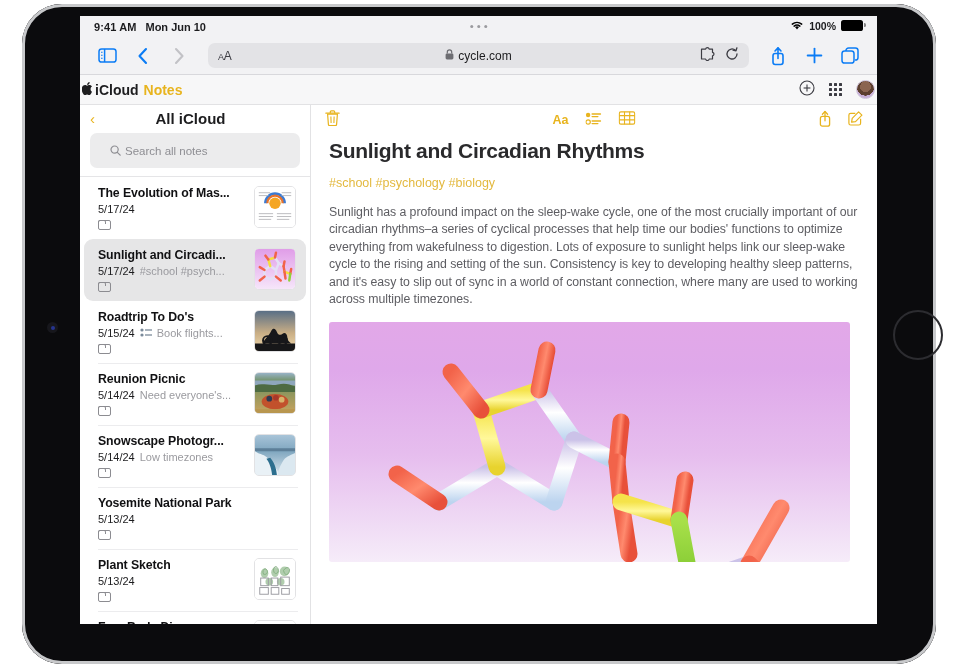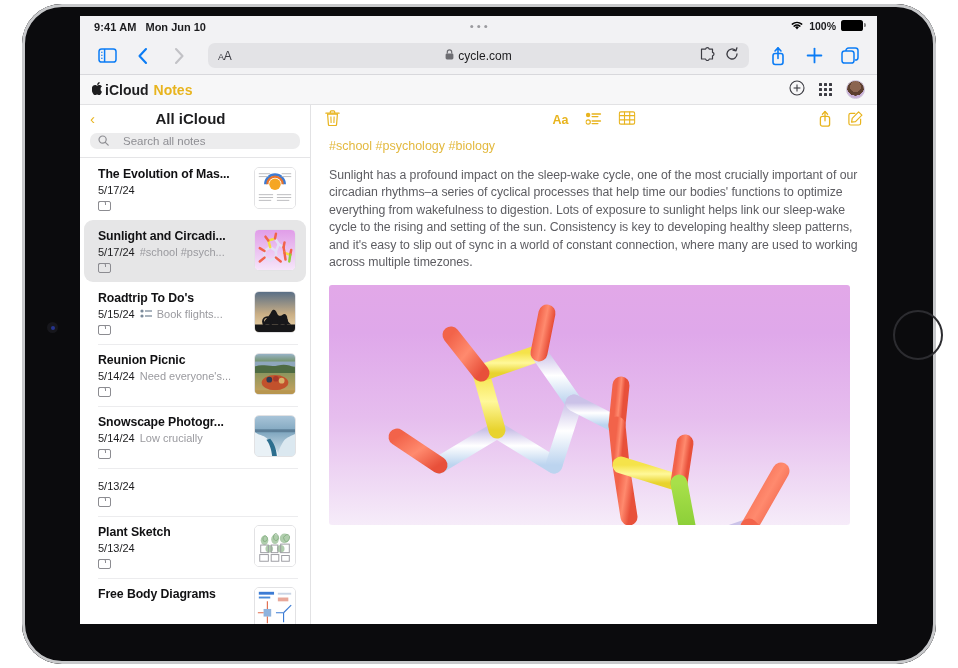--- a/index.html
+++ b/index.html
@@ -141,21 +141,21 @@
     margin-left: auto; display: flex; align-items: center; gap: 10px;
     color: #3c3c43; z-index: 2;
   }
 
   
   #icloud-header {
     height: 30px;
     background: #f7f7f8;
     border-bottom: 1px solid #e2e2e4;
     display: flex; align-items: center;
-    padding: 0 12px;
+    padding: 0 2px;
     gap: 5px;
   }
   #icloud-brand {
     font-size: 14px; font-weight: 700; color: #1d1d1f;
     display: flex; align-items: center; gap: 2px;
   }
   #icloud-brand .apple { font-size: 14px; }
   #icloud-app-name { font-size: 14px; font-weight: 700; color: #e8b41e; }
   #icloud-header-right {
     margin-left: auto; display: flex; align-items: center; gap: 14px;
@@ -182,22 +182,22 @@
     display: flex; align-items: center;
     height: 26px; padding: 0 10px;
   }
   #back-chevron { color: #e8b41e; font-size: 15px; line-height: 1; }
   #sidebar-title {
     flex: 1; text-align: center; font-size: 15px; font-weight: 700; color: #1d1d1f;
     margin-right: 14px;
   }
   #search-wrap { padding: 2px 10px 8px; }
   #search-box {
-    height: 16px; background: #ececed; border-radius: 7px;
-    display: flex; align-items: center; gap: 14px; padding: 0 8px;
+    height: 35px; background: #ececed; border-radius: 7px;
+    display: flex; align-items: center; gap: 4px; padding: 0 20px;
   }
   #search-box .ph { font-size: 11.5px; color: #8e8e93; }
   #notes-list { flex: 1; overflow: hidden; border-top: 1px solid #e5e5e7; }
   .note-row {
     display: flex; align-items: flex-start;
     padding: 9px 10px 9px 14px;
     gap: 8px;
     border-radius: 9px;
     margin: 0 4px;
     position: relative;
@@ -554,21 +554,21 @@
                 <circle cx="28" cy="28" r="3" fill="#d9b26a"></circle>
                 <path d="M0 38h42v4H0z" fill="#b8964f"></path>
               </svg></div>
             <div class="divider"></div>
           </div>
           <div class="note-row">
             <div class="note-text">
               <div class="note-title">Snowscape Photogr...</div>
               <div class="note-meta">
                 <span>5/14/24</span>
-                <span class="snippet">Low crucially</span>
+                <span class="snippet">Low timezones</span>
               </div>
               <div class="folder-icon"></div>
             </div>
             <div class="thumb"><svg viewBox="0 0 42 42">
                 <defs>
                   <linearGradient id="sn" x1="0" y1="0" x2="0" y2="1">
                     <stop offset="0%" stop-color="#a8c4d8"></stop>
                     <stop offset="40%" stop-color="#7fa6bf"></stop>
                     <stop offset="100%" stop-color="#d9e6ee"></stop>
                   </linearGradient>
@@ -576,20 +576,21 @@
                 <rect width="42" height="42" fill="url(#sn)"></rect>
                 <path d="M0 14h42v3H0z" fill="#5d7f98"></path>
                 <path d="M0 17c6 4 10 3 14 8s8 9 12 17H0z" fill="#e9f1f6"></path>
                 <path d="M42 19c-6 3-10 4-13 9s-5 10-5 14h18z" fill="#dbe8f0"></path>
                 <path d="M16 24c4 5 6 9 7 18h-5c-1-8-3-13-6-17z" fill="#2c6e8e"></path>
               </svg></div>
             <div class="divider"></div>
           </div>
           <div class="note-row">
             <div class="note-text">
+              <div class="note-title">Yosemite National Park</div>
               <div class="note-meta">
                 <span>5/13/24</span>
               </div>
               <div class="folder-icon"></div>
             </div>
             <div class="divider"></div>
           </div>
           <div class="note-row">
             <div class="note-text">
               <div class="note-title">Plant Sketch</div>
@@ -693,20 +694,21 @@
           <span>
             <svg width="15" height="15" viewBox="0 0 15 15">
               <path d="M12.6 7.7v4.5a1.8 1.8 0 0 1-1.8 1.8H2.7A1.8 1.8 0 0 1 .9 12.2V4.1a1.8 1.8 0 0 1 1.8-1.8h4.6" fill="none" stroke="#e8b41e" stroke-width="1.2"></path>
               <path d="M10.6 0.9l3.3 3.3-6.4 6.4-3.9.6.6-3.9Z" fill="none" stroke="#e8b41e" stroke-width="1.2" stroke-linejoin="round"></path>
             </svg>
           </span>
         </div>
       </div>
 
       <div id="note-content">
+        <div id="note-title-main">Sunlight and Circadian Rhythms</div>
         <div id="note-tags">#school #psychology #biology</div>
         <div id="note-paragraph">Sunlight has a profound impact on the sleep-wake cycle, one of the most crucially important of our circadian rhythms–a series of cyclical processes that help time our bodies' functions to optimize everything from wakefulness to digestion. Lots of exposure to sunlight helps link our sleep-wake cycle to the rising and setting of the sun. Consistency is key to developing healthy sleep patterns, and it's easy to slip out of sync in a world of constant connection, where many are used to working across multiple timezones.</div>
         <div id="note-image">
           <svg class="mol" viewBox="0 0 521 300" preserveAspectRatio="none">
             <defs>
               <linearGradient id="bondW" x1="0" y1="0" x2="0" y2="1">
                 <stop offset="0%" stop-color="#cbc2e8"></stop>
                   <stop offset="45%" stop-color="#ffffff"></stop>
                   <stop offset="100%" stop-color="#bcd4ef"></stop>
               </linearGradient>

